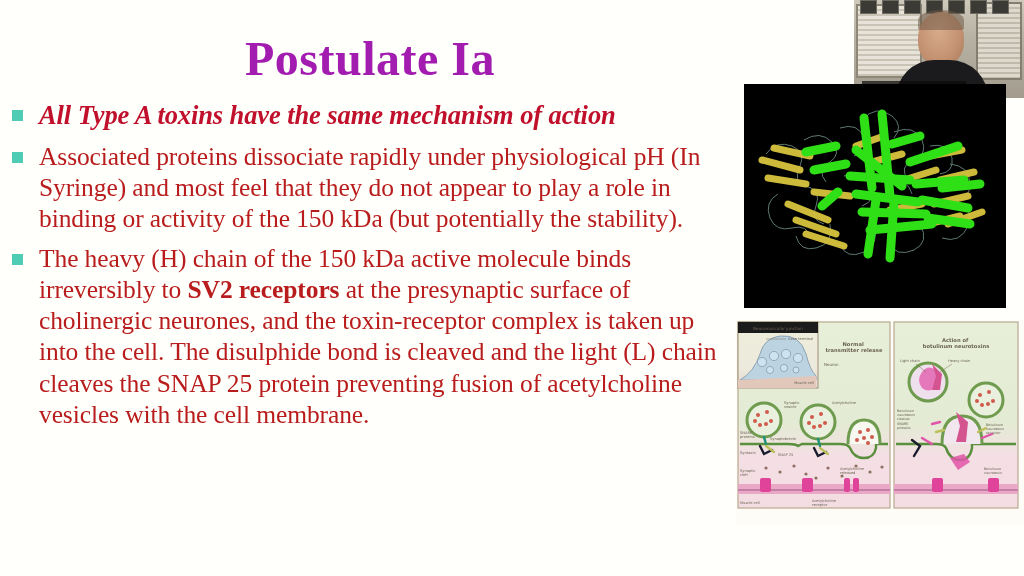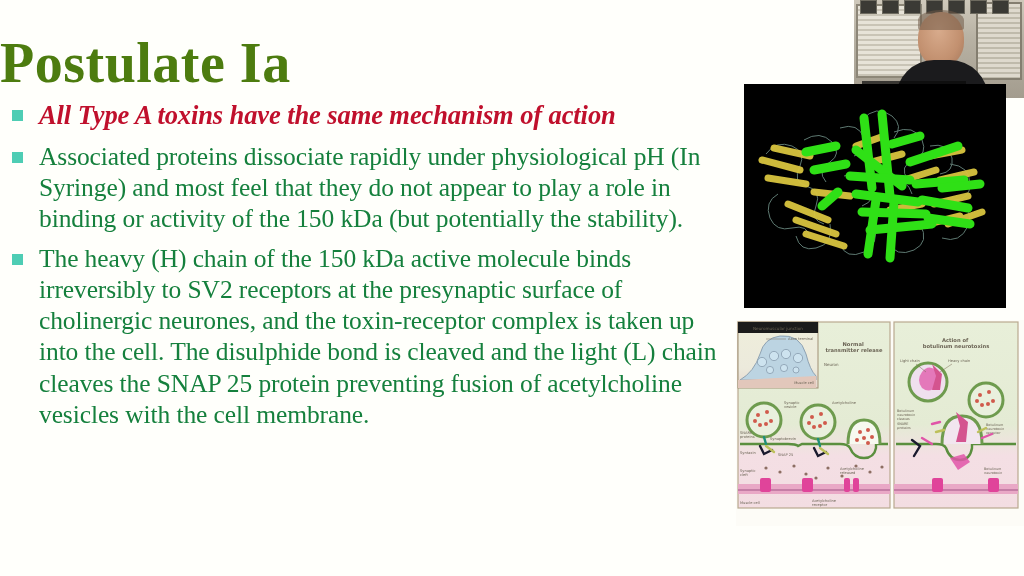--- a/index.html
+++ b/index.html
@@ -21,26 +21,26 @@
     position: absolute;
     inset: 0;
     background: #fffffb;
   }
 
   .slide-title {
     position: absolute;
     left: 0;
     top: 34px;
     width: 740px;
-    text-align: left;
+    text-align: center;
     font-family: "Liberation Serif", serif;
     font-weight: bold;
-    font-size: 56px;
+    font-size: 48px;
     line-height: 1.05;
-    color: #4d7c0f;
+    color: #a21caf;
     letter-spacing: 0.5px;
   }
 
   .body-list {
     position: absolute;
     left: 0;
     top: 100px;
     width: 734px;
   }
 
@@ -60,34 +60,34 @@
     margin-top: 11px;
   }
 
   .bullet-row.b-emph .bullet-marker { margin-top: 10px; }
 
   .bullet-text {
     flex: 1 1 auto;
     font-family: "Liberation Serif", serif;
     font-size: 25.5px;
     line-height: 1.22;
-    color: #15803d;
+    color: #b91c1c;
     letter-spacing: -0.1px;
   }
 
   .bullet-text.emph {
     color: #c0102c;
     font-weight: bold;
     font-style: italic;
     font-size: 26.5px;
     line-height: 1.20;
   }
 
   .bullet-text .it { }
-  .bullet-text .bd { font-weight: normal; }
+  .bullet-text .bd { font-weight: bold; }
 
   
   .media-col {
     position: absolute;
     left: 736px;
     top: 0;
     width: 288px;
     height: 576px;
   }
 

